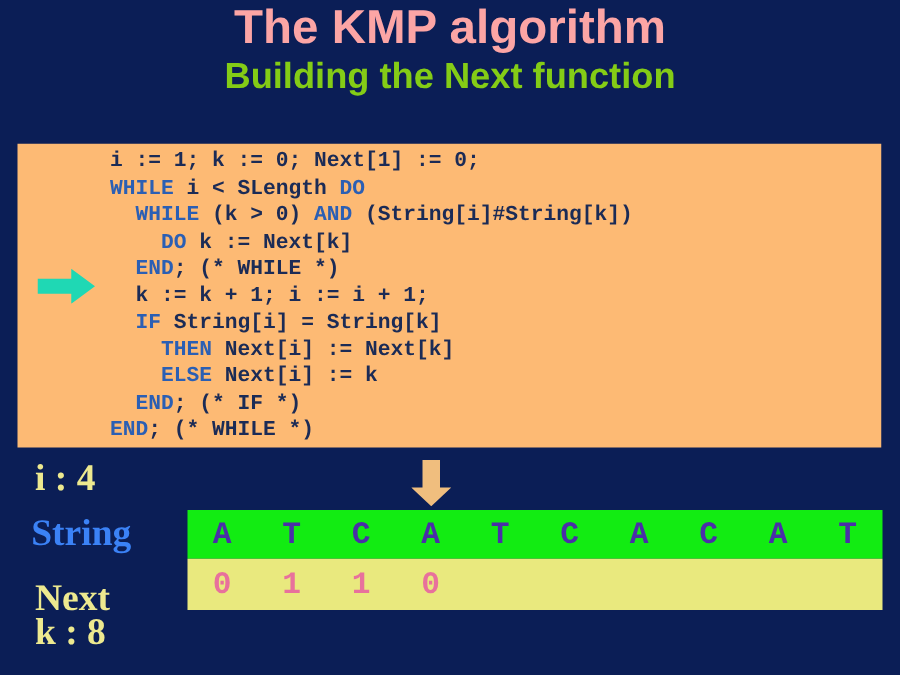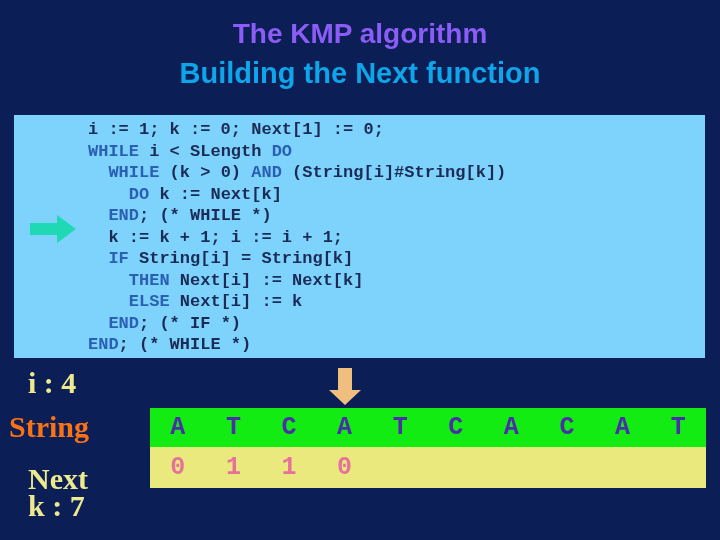--- a/index.html
+++ b/index.html
@@ -10,44 +10,43 @@
   .slide {
     position: relative;
     width: 720px;
     height: 540px;
     background: #0B1E56;
     overflow: hidden;
     font-family: "Liberation Sans", sans-serif;
   }
   .title {
     margin: 0;
-    padding-top: 12px;
     text-align: center;
     font-family: "Liberation Sans", sans-serif;
     font-weight: bold;
-    font-size: 28px;
+    font-size: 38px;
     line-height: 44px;
-    color: #8b5cf6;
+    color: #fca5a5;
   }
   .subtitle {
     margin: 0;
     text-align: center;
     font-family: "Liberation Sans", sans-serif;
     font-weight: bold;
     font-size: 29px;
     line-height: 34px;
-    color: #0ea5e9;
+    color: #84cc16;
   }
   .code-panel {
     position: absolute;
     left: 14px;
     top: 115px;
     width: 691px;
     height: 243px;
-    background: #7dd3fc;
+    background: #fdba74;
   }
   .code {
     margin: 0;
     padding: 4px 0 0 74px;
     font-family: "Liberation Mono", monospace;
     font-weight: bold;
     font-size: 17px;
     line-height: 21.5px;
     color: #1B2B56;
   }
@@ -64,21 +63,21 @@
     position: absolute;
     left: 28px;
     font-family: Liberation Serif, serif;
     font-weight: bold;
     font-size: 30px;
     line-height: 30px;
     color: #EDE98F;
     white-space: pre;
   }
   .i-lbl { top: 368px; }
-  .string-lbl { left: 9px; top: 412px; color: #f97316; }
+  .string-lbl { left: 25px; top: 412px; color: #3b82f6; }
   .next-lbl { top: 464px; }
   .k-lbl { top: 491px; }
   .bar {
     position: absolute;
     left: 150px;
     width: 556px;
     display: flex;
   }
   .string-bar { top: 408px; height: 39px; background: #12EC12; }
   .next-bar { top: 447px; height: 41px; background: #E9E97E; }
@@ -143,16 +142,16 @@
         <div class="cell">1</div>
         <div class="cell">0</div>
         <div class="cell"></div>
         <div class="cell"></div>
         <div class="cell"></div>
         <div class="cell"></div>
         <div class="cell"></div>
         <div class="cell"></div>
       </div>
 
-    <div class="lbl k-lbl">k : 7</div>
+    <div class="lbl k-lbl">k : 8</div>
   </div>
 
 </div>
 
 </body></html>

